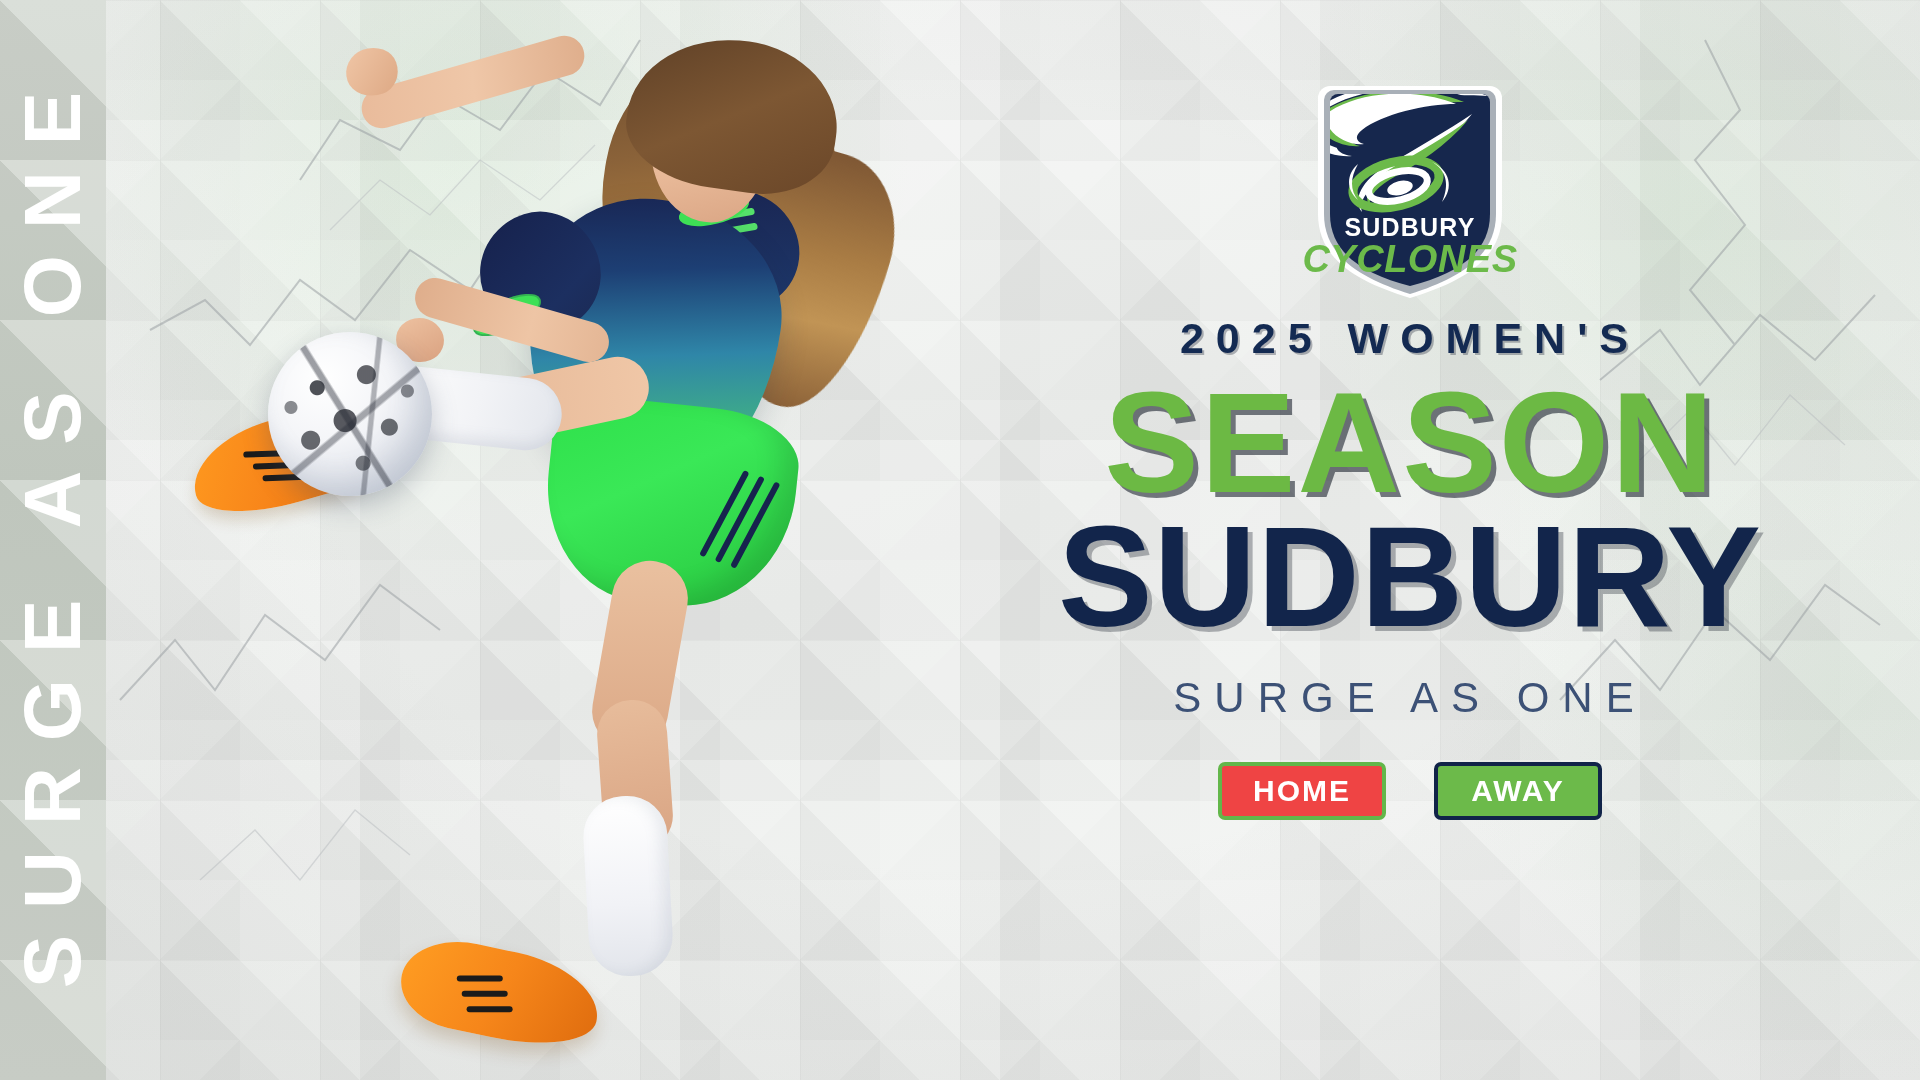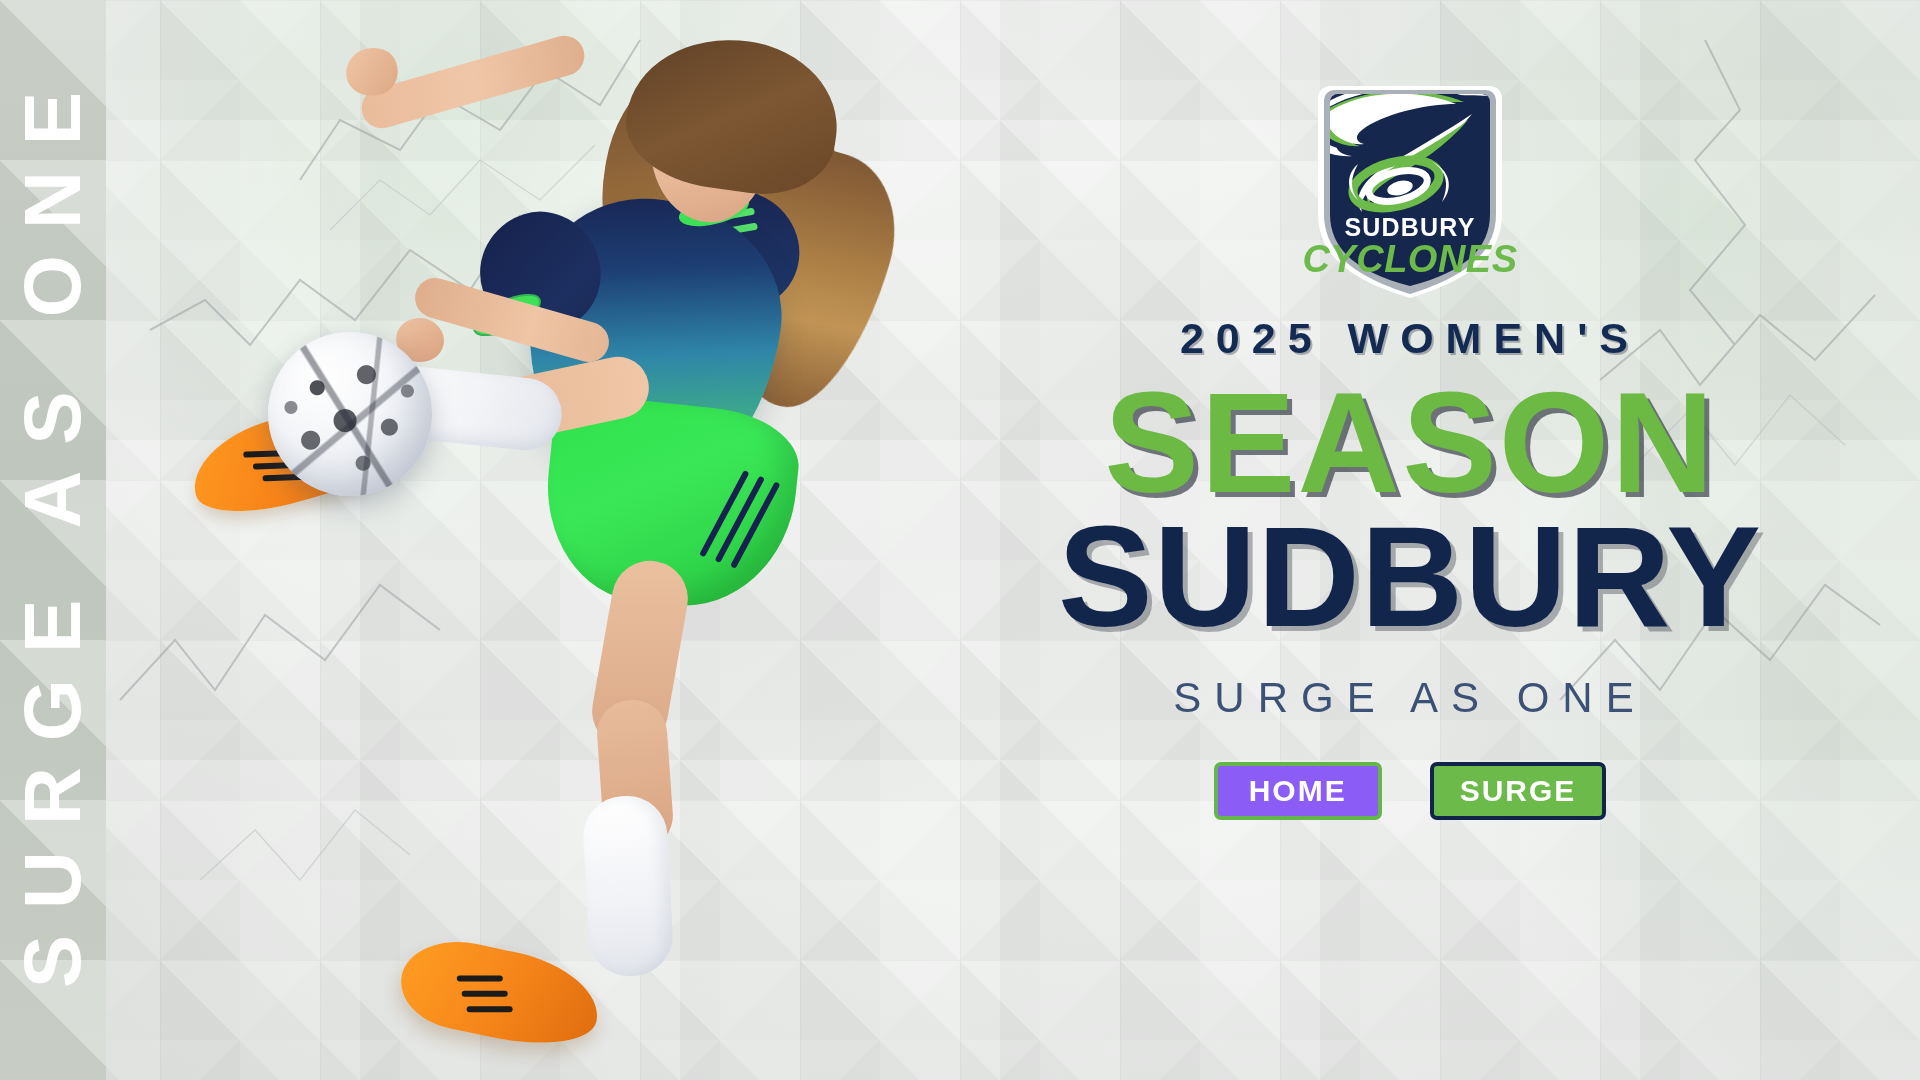--- a/index.html
+++ b/index.html
@@ -305,21 +305,21 @@
     margin-top:40px;
     display:flex; gap:48px; align-items:center;
   }
   .chip{
     min-width:168px; height:58px;
     display:flex; align-items:center; justify-content:center;
     font-size:30px; font-weight:700; letter-spacing:2px;
     border-radius:7px;
     padding:0 26px;
   }
-  .chip-home{ background:#8b5cf6; border:4px solid #63b74a; color:#ffffff; }
+  .chip-home{ background:#ef4444; border:4px solid #63b74a; color:#ffffff; }
   .chip-away{ background:#6cba4a; border:4px solid #112449; color:#ffffff; }
 </style>
 </head>
 <body>
 
 <div id="stage">
 
   <div class="bg-base"></div>
   <div class="bg-tri"></div>
   <div class="bg-tri2"></div>
@@ -437,16 +437,16 @@
       </svg>
     </div>
 
     <div class="eyebrow">2025 WOMEN'S</div>
     <div class="season">SEASON</div>
     <div class="schedule">SUDBURY</div>
     <div class="tagline">SURGE AS ONE</div>
 
     <div class="legend">
       <div class="chip chip-home">HOME</div>
-      <div class="chip chip-away">SURGE</div>
+      <div class="chip chip-away">AWAY</div>
     </div>
   </div>
 </div>
 
 </body></html>

